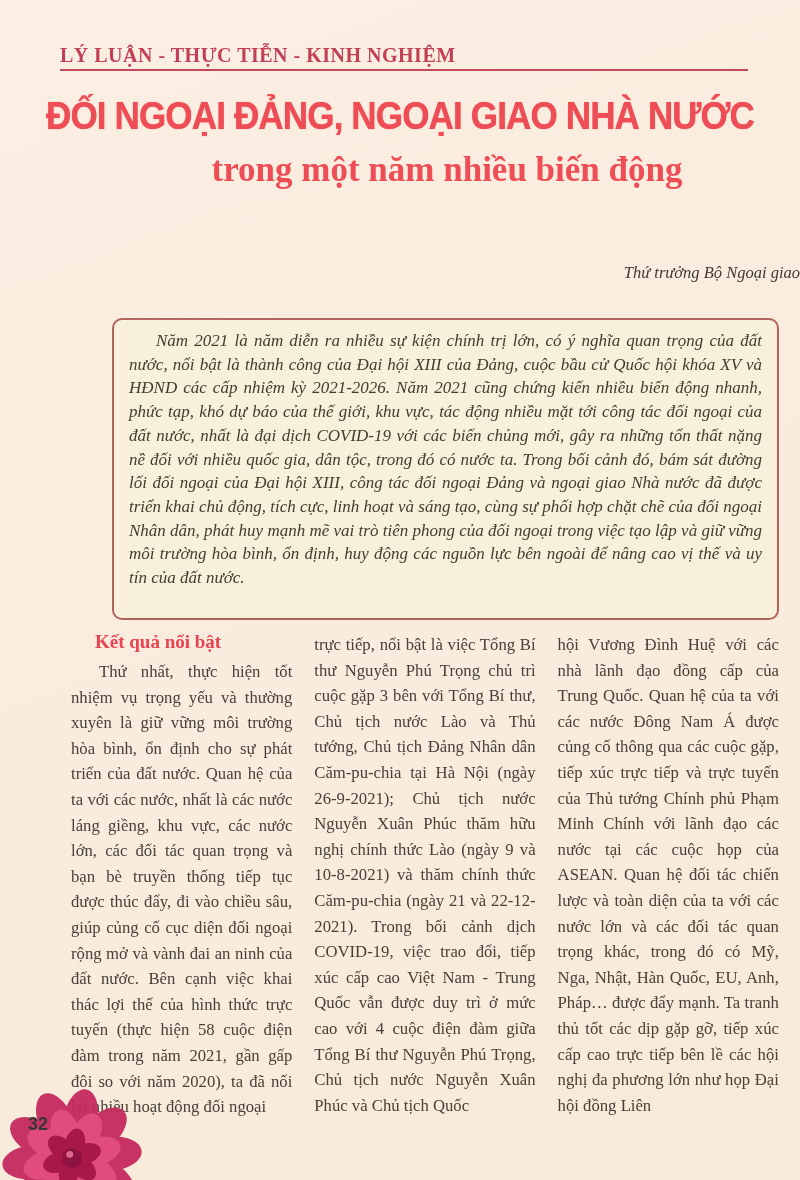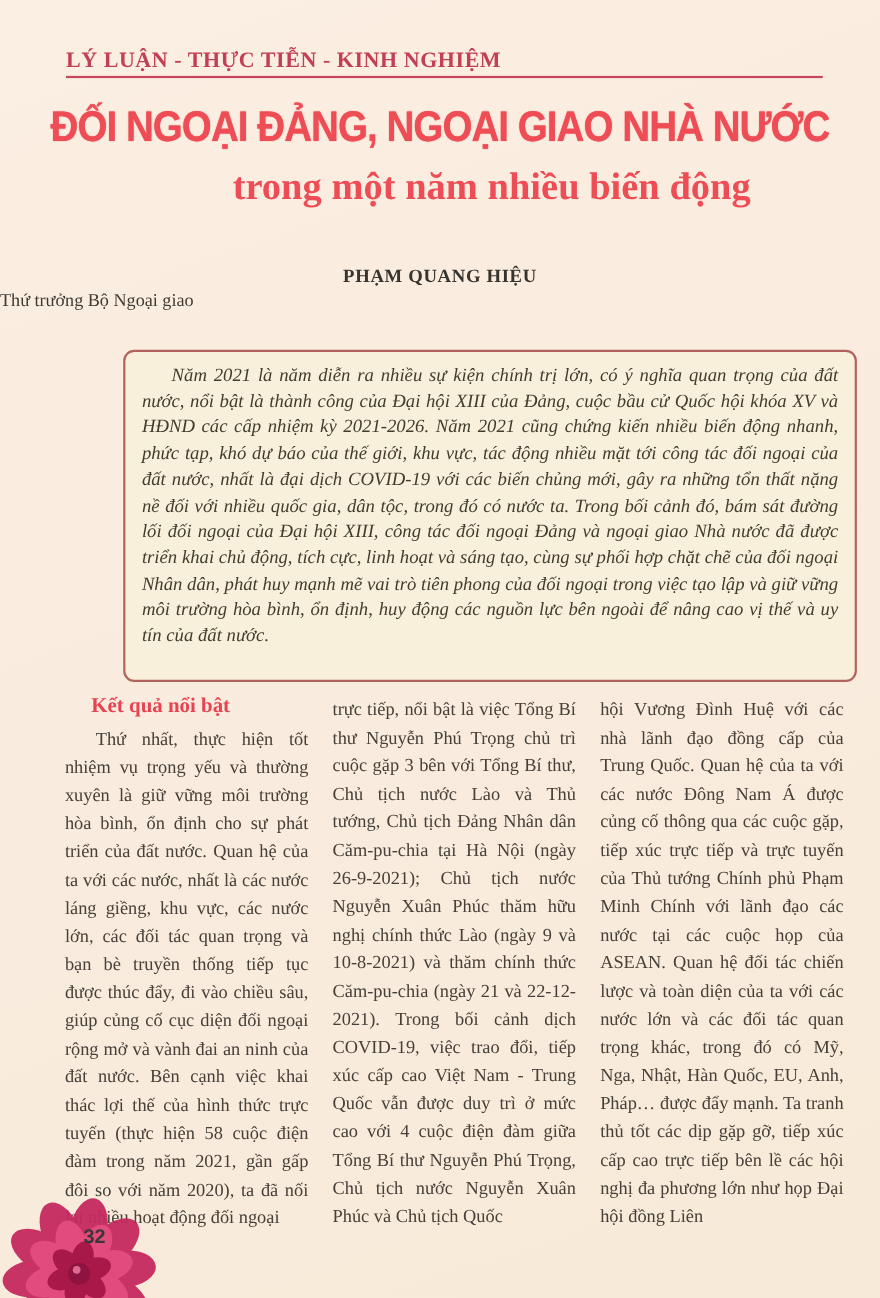--- a/index.html
+++ b/index.html
@@ -59,21 +59,22 @@
     top: 241px; left: 0; width: 100%;
     text-align: center;
     font-weight: bold;
     font-size: 17px;
     letter-spacing: 0.6px;
     color: #37332d;
   }
   .author-role {
     position: absolute;
     top: 263px; left: 0; width: 100%;
-    text-align: left;
+    text-align: right;
+    font-style: italic;
     font-size: 16.5px;
     color: #3e3a33;
   }
 
   
   .abstract-box {
     position: absolute;
     top: 318px; left: 112px;
     width: 667px; height: 302px;
     border: 2px solid #b2635c;
@@ -87,21 +88,21 @@
     font-size: 17px;
     line-height: 23.7px;
     text-align: justify;
     text-indent: 27px;
     color: #403d2d;
   }
 
   
   .columns {
     position: absolute;
-    top: 628px; left: 55px;
+    top: 628px; left: 67px;
     width: 716px; height: 472px;
     display: flex;
     gap: 14px;
   }
   .col {
     width: 229.3px;
     font-size: 16.7px;
     line-height: 25.6px;
     text-align: justify;
     color: #474038;
@@ -125,21 +126,20 @@
     width: 140px; height: 140px;
   }
   .footer-line {
     position: absolute;
     left: 28px; top: 1114px;
     display: flex;
     align-items: baseline;
     gap: 14px;
     font-family: "Liberation Sans", sans-serif;
     z-index: 2;
-    margin-left: 48px;
   }
   .page-number {
     font-weight: bold;
     font-size: 18px;
     color: #3a3733;
   }
   .journal-title {
     font-size: 16.5px;
     color: #4b4742;
   }
@@ -147,21 +147,20 @@
 </head>
 <body>
 
 <div class="page">
 
   <div class="kicker">LÝ LUẬN - THỰC TIỄN - KINH NGHIỆM</div>
 
   <div class="title-line1">ĐỐI NGOẠI ĐẢNG, NGOẠI GIAO NHÀ NƯỚC</div>
   <div class="title-line2">trong một năm nhiều biến động</div>
 
-  <div class="author-name">PHẠM QUANG HIỆU</div>
   <div class="author-role">Thứ trưởng Bộ Ngoại giao</div>
 
   <div class="abstract-box">
     <p class="abstract-text">Năm 2021 là năm diễn ra nhiều sự kiện chính trị lớn, có ý nghĩa quan trọng của đất nước, nổi bật là thành công của Đại hội XIII của Đảng, cuộc bầu cử Quốc hội khóa XV và HĐND các cấp nhiệm kỳ 2021-2026. Năm 2021 cũng chứng kiến nhiều biến động nhanh, phức tạp, khó dự báo của thế giới, khu vực, tác động nhiều mặt tới công tác đối ngoại của đất nước, nhất là đại dịch COVID-19 với các biến chủng mới, gây ra những tổn thất nặng nề đối với nhiều quốc gia, dân tộc, trong đó có nước ta. Trong bối cảnh đó, bám sát đường lối đối ngoại của Đại hội XIII, công tác đối ngoại Đảng và ngoại giao Nhà nước đã được triển khai chủ động, tích cực, linh hoạt và sáng tạo, cùng sự phối hợp chặt chẽ của đối ngoại Nhân dân, phát huy mạnh mẽ vai trò tiên phong của đối ngoại trong việc tạo lập và giữ vững môi trường hòa bình, ổn định, huy động các nguồn lực bên ngoài để nâng cao vị thế và uy tín của đất nước.</p>
   </div>
 
   <div class="columns">
     <div class="col">
       <p class="section-heading">Kết quả nổi bật</p>
       <p class="indent-first"><span class="lead-italic">Thứ nhất, thực hiện tốt nhiệm vụ trọng yếu và thường xuyên là giữ vững môi trường hòa bình, ổn định cho sự phát triển của đất nước.</span><span> Quan hệ của ta với các nước, nhất là các nước láng giềng, khu vực, các nước lớn, các đối tác quan trọng và bạn bè truyền thống tiếp tục được thúc đẩy, đi vào chiều sâu, giúp củng cố cục diện đối ngoại rộng mở và vành đai an ninh của đất nước. Bên cạnh việc khai thác lợi thế của hình thức trực tuyến (thực hiện 58 cuộc điện đàm trong năm 2021, gần gấp đôi so với năm 2020), ta đã nối lại nhiều hoạt động đối ngoại</span></p>

